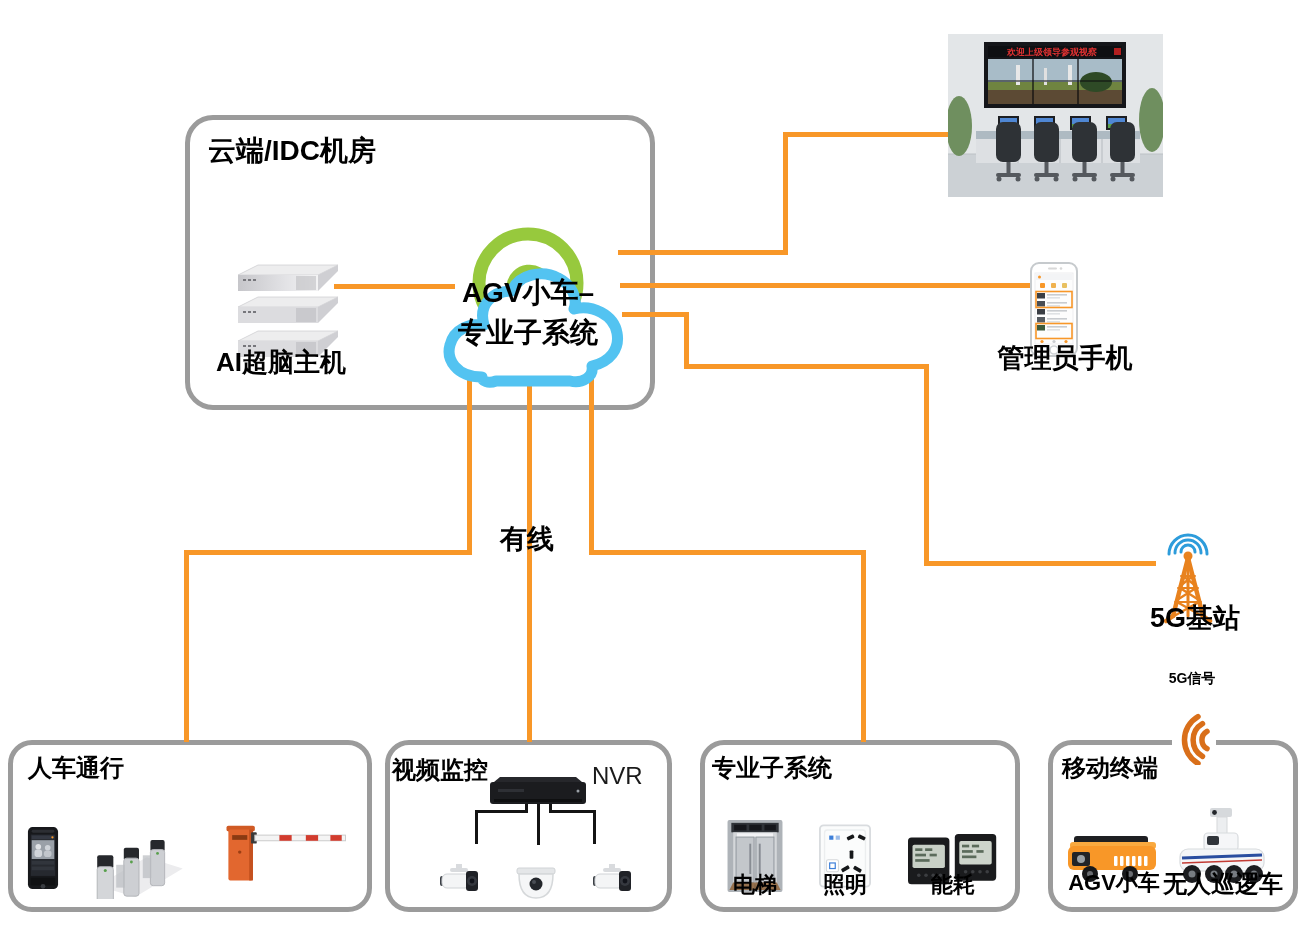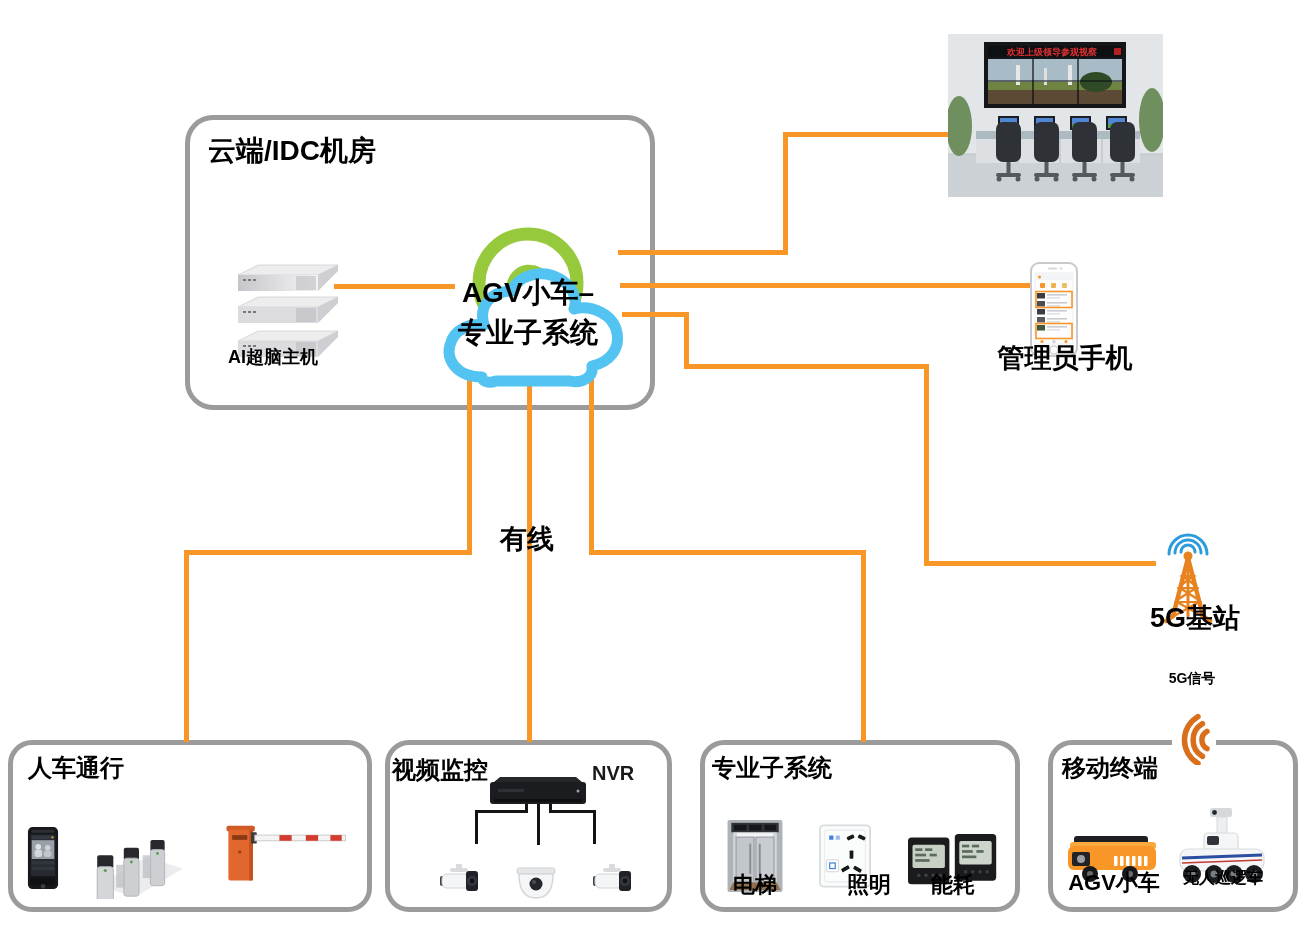--- a/index.html
+++ b/index.html
@@ -81,21 +81,21 @@
       </g>
       <defs>
         <linearGradient id="srvg" x1="0" y1="0" x2="1" y2="0">
           <stop offset="0" stop-color="#c6c6ca"></stop>
             <stop offset="0.6" stop-color="#e3e3e6"></stop>
             <stop offset="1" stop-color="#f3f3f4"></stop>
         </linearGradient>
       </defs>
     </svg>
   </div>
-  <div class="lbl" style="left:228px;top:345px;font-size:18px;">AI超脑主机</div>
+  <div class="lbl" style="left:216px;top:345px;font-size:26px;">AI超脑主机</div>
 
   <div class="art" style="left:468px;top:203px;">
     <svg width="120" height="120" viewBox="0 0 120 120">
       <circle cx="60" cy="60" r="49" fill="none" style="stroke:var(--ring-green);" stroke-width="13"></circle>
       <path d="M 42 62 A 20 20 0 0 1 80 57" fill="none" style="stroke:var(--ring-green);" stroke-width="7" stroke-linecap="round"></path>
       <circle cx="39" cy="71" r="4" style="fill:var(--ring-green);"></circle>
     </svg>
   </div>
   <div class="art" style="left:440px;top:243px;">
     <svg width="192" height="132" viewBox="0 0 192 132">
@@ -308,21 +308,21 @@
   <div class="lbl boxtitle" style="left:392px;top:754px;">视频监控</div>
   <div class="art" style="left:490px;top:756px;">
     <svg width="96" height="30" viewBox="0 0 96 30">
       <rect x="0" y="6" width="96" height="22" rx="3" fill="#1b1c1f"></rect>
       <polygon points="4,6 92,6 86,1 10,1" fill="#26272b"></polygon>
       <rect x="4" y="23" width="88" height="3" fill="#0e0f10"></rect>
       <circle cx="88" cy="15" r="1.5" fill="#9aa0a6"></circle>
       <rect x="8" y="13" width="26" height="3" fill="#2e3035"></rect>
     </svg>
   </div>
-  <div class="lbl" style="left:592px;top:762px;font-size:20px;font-weight:bold;color:#1a1a1a;">NVR</div>
+  <div class="lbl" style="left:592px;top:762px;font-size:24px;font-weight:normal;color:#1a1a1a;">NVR</div>
 
   <div class="dwire" style="left:525px;top:784px;width:3px;height:28px;"></div>
   <div class="dwire" style="left:537px;top:784px;width:3px;height:61px;"></div>
   <div class="dwire" style="left:549px;top:784px;width:3px;height:28px;"></div>
   <div class="dwire" style="left:475px;top:810px;width:53px;height:3px;"></div>
   <div class="dwire" style="left:475px;top:810px;width:3px;height:34px;"></div>
   <div class="dwire" style="left:549px;top:810px;width:47px;height:3px;"></div>
   <div class="dwire" style="left:593px;top:810px;width:3px;height:34px;"></div>
   <div class="art" style="left:436px;top:842px;">
     <svg width="48" height="38" viewBox="0 0 48 38">
@@ -384,21 +384,21 @@
       <rect x="18" y="12" width="4.5" height="4.5" fill="#9cbce8"></rect>
       <rect x="30" y="12" width="8" height="4" rx="1" fill="#16181a" transform="rotate(-25 34 14)"></rect>
       <rect x="42" y="12" width="8" height="4" rx="1" fill="#16181a" transform="rotate(25 46 14)"></rect>
       <rect x="33" y="28" width="4" height="9" rx="1" fill="#16181a"></rect>
       <rect x="24" y="46" width="9" height="4" rx="1" fill="#16181a" transform="rotate(-30 28 48)"></rect>
       <rect x="37" y="46" width="9" height="4" rx="1" fill="#16181a" transform="rotate(30 41 48)"></rect>
       <rect x="8" y="38" width="13" height="13" rx="2" fill="#ffffff" stroke="#d5d8da" stroke-width="1.2"></rect>
       <rect x="11.5" y="41.5" width="6" height="6" fill="none" stroke="#3d7fd9" stroke-width="1.3"></rect>
     </svg>
   </div>
-  <div class="lbl ctr itemlbl" style="left:817px;top:870px;width:56px;margin-left:24px;">照明</div>
+  <div class="lbl ctr itemlbl" style="left:817px;top:870px;width:56px;">照明</div>
   <div class="art" style="left:908px;top:812px;">
     <svg width="90" height="56" viewBox="0 0 100 62">
       <g transform="translate(0,6)">
         <rect x="0" y="0" width="46" height="52" rx="4" fill="#1a1b1d"></rect>
         <rect x="5" y="8" width="36" height="26" rx="2" fill="#c8d0c6"></rect>
         <rect x="8" y="12" width="8" height="3" fill="#5b6b5b"></rect>
           <rect x="19" y="12" width="8" height="3" fill="#5b6b5b"></rect>
         <rect x="8" y="18" width="12" height="3" fill="#5b6b5b"></rect>
           <rect x="24" y="18" width="8" height="3" fill="#5b6b5b"></rect>
         <rect x="8" y="24" width="16" height="3" fill="#5b6b5b"></rect>
@@ -460,15 +460,15 @@
       <circle cx="16" cy="68" r="9" fill="#1b1c1f"></circle>
         <circle cx="16" cy="68" r="3.5" fill="#777c82"></circle>
       <circle cx="38" cy="68" r="9" fill="#1b1c1f"></circle>
         <circle cx="38" cy="68" r="3.5" fill="#777c82"></circle>
       <circle cx="58" cy="68" r="9" fill="#1b1c1f"></circle>
         <circle cx="58" cy="68" r="3.5" fill="#777c82"></circle>
       <circle cx="78" cy="68" r="9" fill="#1b1c1f"></circle>
         <circle cx="78" cy="68" r="3.5" fill="#777c82"></circle>
     </svg>
   </div>
-  <div class="lbl ctr" style="left:1160px;top:868px;width:126px;font-size:16px;">无人巡逻车</div>
+  <div class="lbl ctr" style="left:1160px;top:868px;width:126px;font-size:24px;">无人巡逻车</div>
 
 </div>
 
 </body></html>

